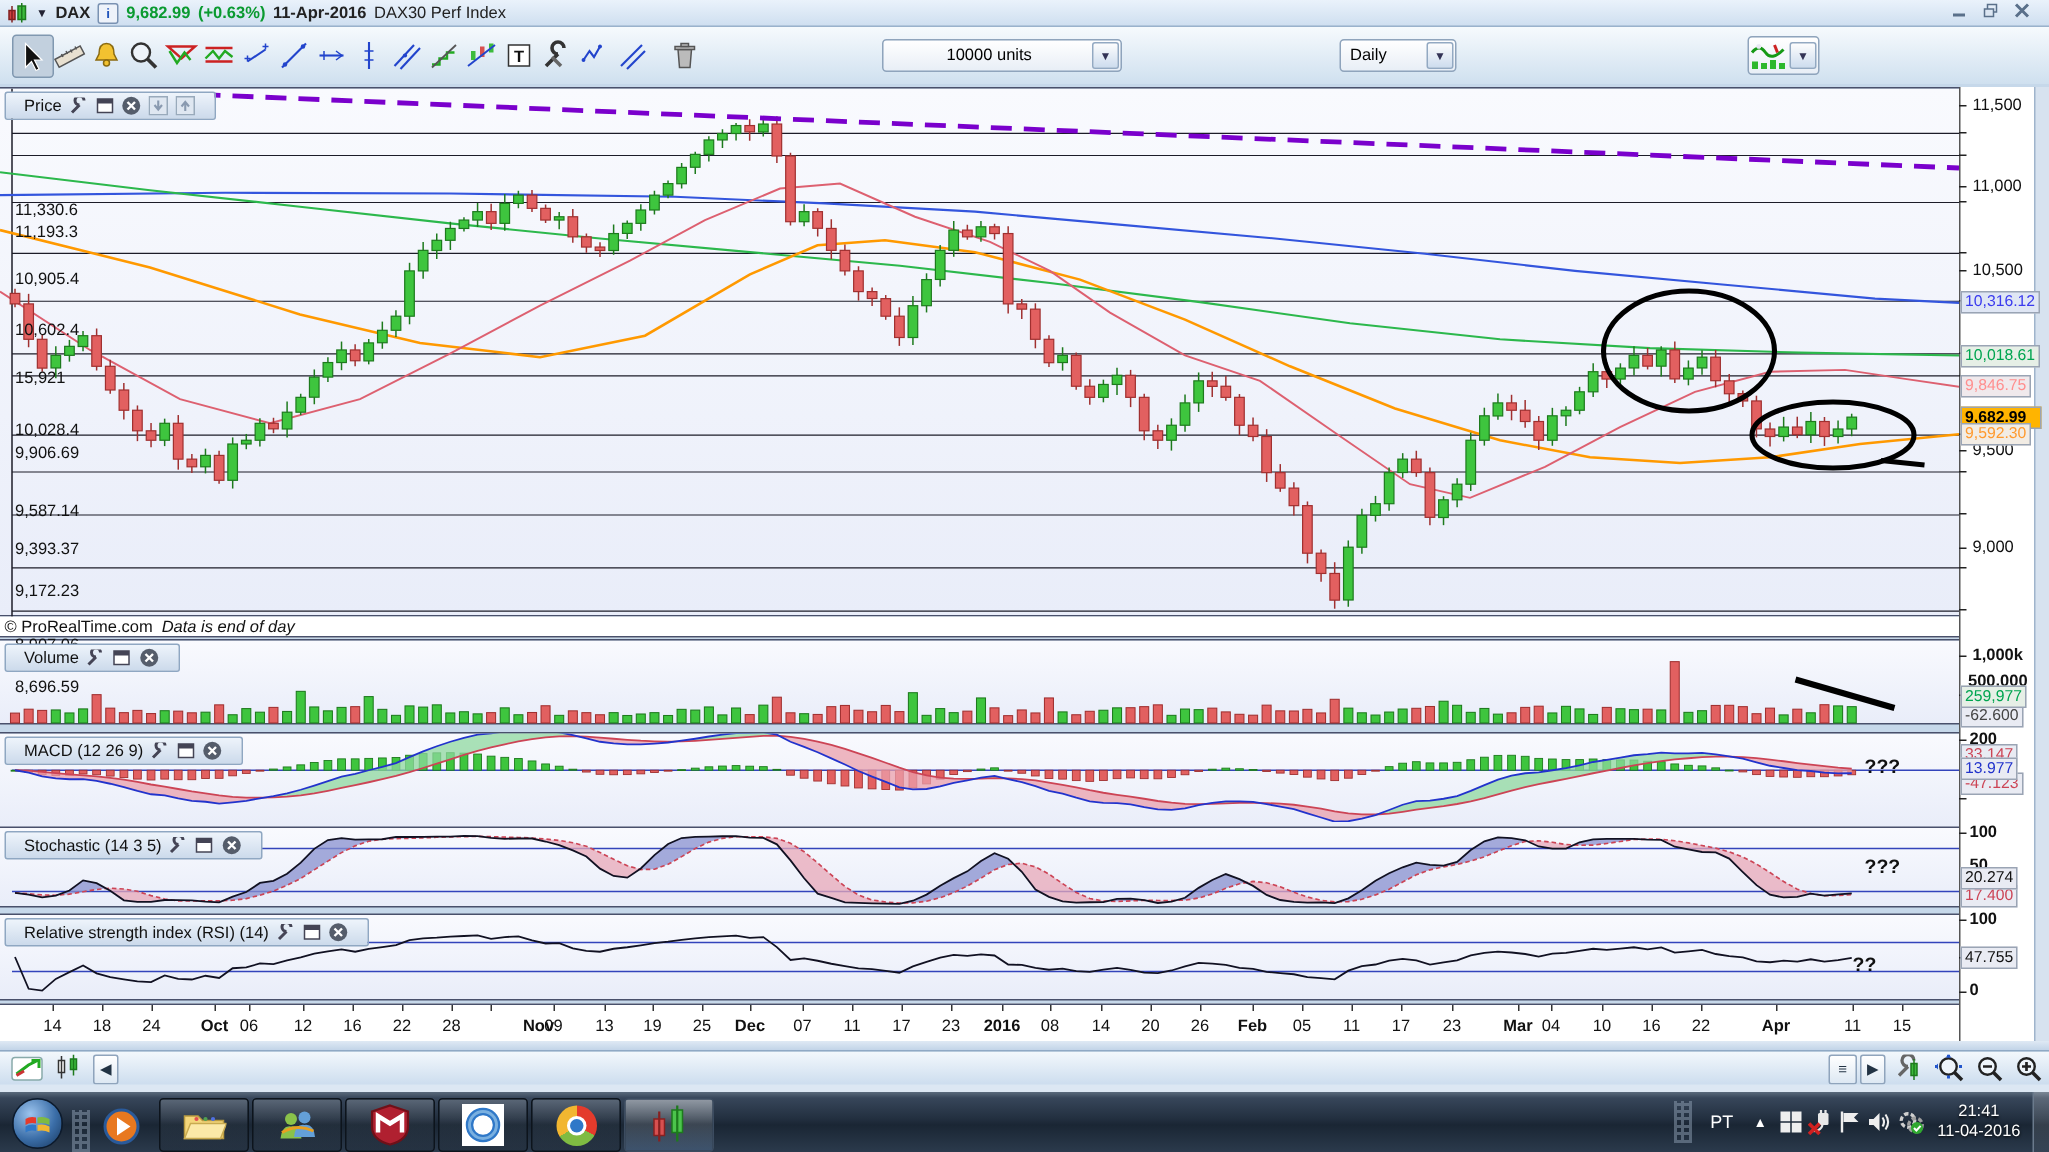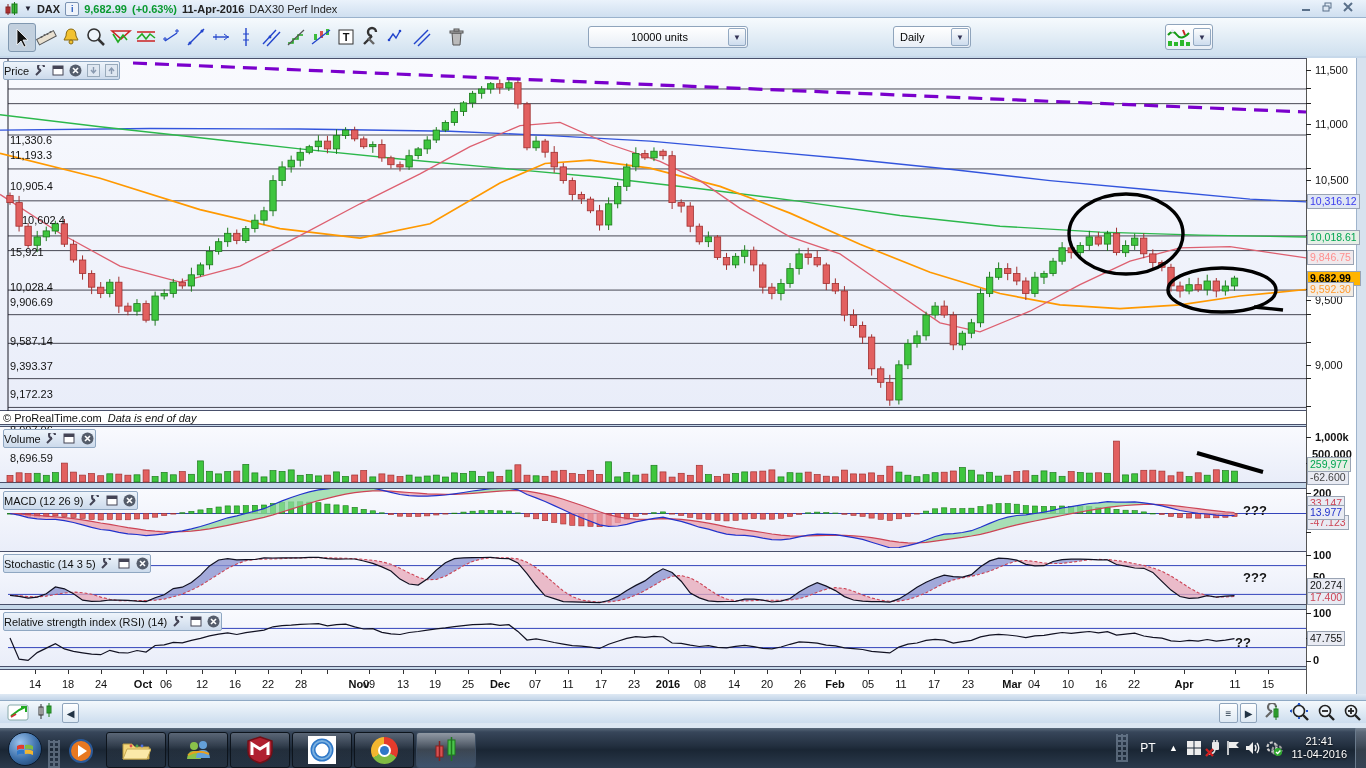--- a/index.html
+++ b/index.html
@@ -13,21 +13,21 @@
   .wbtn{width:17px;height:13px;color:#5a708a;font-size:10px;line-height:11px;text-align:center;}
   #toolbar{left:0;top:18px;width:1366px;height:38px;background:linear-gradient(#f6fafd,#cfe0ef);border-bottom:1px solid #8fa9c4;}
   .tbtn{position:absolute;top:5px;width:26px;height:27px;border-radius:3px;display:flex;align-items:center;justify-content:center;}
   .tbtn.sel{background:#c2d0de;border:1px solid #8098b0;}
   .combo{position:absolute;height:20px;background:linear-gradient(#fff,#e8eef6);border:1px solid #8fa4bc;border-radius:3px;font-size:11px;display:flex;align-items:center;}
   .combo .txt{padding:0 6px;}
   .combo .dd{width:16px;height:16px;margin:1px;background:linear-gradient(#fdfdfd,#cddcee);border:1px solid #93a9c2;border-radius:2px;font-size:8px;color:#335;display:flex;align-items:center;justify-content:center;}
   
   #chartarea{left:0;top:56px;width:1366px;height:644px;background:#c6d8ea;}
   .panel{position:absolute;left:0;width:1306px;background:linear-gradient(#f9fafe,#e9edf9);border-top:1px solid #49506b;border-bottom:1px solid #49506b;box-sizing:border-box;}
-  .phead{position:absolute;left:3px;top:2px;height:17px;background:linear-gradient(#eef4fb,#ccdaeb);border:1px solid #8fa7c2;border-radius:2px;display:flex;align-items:center;font-size:11px;color:#111;padding:0 0;gap:3px;z-index:30;}
+  .phead{position:absolute;left:3px;top:2px;height:17px;background:linear-gradient(#eef4fb,#ccdaeb);border:1px solid #8fa7c2;border-radius:2px;display:flex;align-items:center;font-size:11px;color:#111;padding:0 12px;gap:3px;z-index:30;}
   .hicon{width:15px;height:13px;display:flex;align-items:center;justify-content:center;}
   .axis-col{left:1306px;top:58px;width:50px;height:636px;background:#fff;border-left:1px solid #555;}
   .vscroll{left:1356px;top:58px;width:10px;height:636px;background:#d7e2ef;border-left:1px solid #9fb4cc;}
   .tick{position:absolute;width:5px;height:1px;background:#222;}
   .atext{position:absolute;font-size:11px;color:#111;white-space:nowrap;}
   .badge{position:absolute;left:1307px;height:13px;line-height:12px;font-size:10.5px;border:1px solid #9aa4b4;background:#e9ebf3;padding:0 2px;white-space:nowrap;z-index:5;}
   .lvl{position:absolute;font-size:11px;color:#111;left:10px;white-space:nowrap;z-index:4;}
   .qmark{position:absolute;font-weight:bold;font-size:13px;color:#111;z-index:6;}
   #copyright{left:0;top:411px;width:1306px;height:14px;background:#fff;font-size:11px;color:#111;display:flex;align-items:center;gap:6px;padding-left:3px;box-sizing:border-box;border-bottom:1px solid #49506b;}
   #xaxis{left:0;top:669px;width:1306px;height:25px;background:#fff;border-top:1px solid #49506b;}
@@ -553,21 +553,21 @@
         <rect x="1231.3" y="219.1" width="6.4" height="7.9" fill="#3ec53e" stroke="#1d7a1d" stroke-width="0.8"></rect>
         <line x1="133" y1="4" x2="1306" y2="53" stroke="#7a00cc" stroke-width="3.2" stroke-dasharray="14 8"></line>
         <ellipse cx="1126" cy="175" rx="57" ry="40" fill="none" stroke="#000" stroke-width="3.4"></ellipse>
         <ellipse cx="1222" cy="231" rx="54" ry="22" fill="none" stroke="#000" stroke-width="3.4"></ellipse>
         <line x1="1254" y1="248" x2="1283" y2="251" stroke="#000" stroke-width="3.4"></line>
       </svg>
     </div>
   <div class="lvl" style="top:75px;">11,330.6</div>
     <div class="lvl" style="top:90px;">11,193.3</div>
     <div class="lvl" style="top:121px;">10,905.4</div>
-    <div class="lvl" style="top:155px;margin-left:12px;">10,602.4</div>
+    <div class="lvl" style="top:155px;">10,602.4</div>
     <div class="lvl" style="top:187px;">15,921</div>
     <div class="lvl" style="top:222px;">10,028.4</div>
     <div class="lvl" style="top:237px;">9,906.69</div>
     <div class="lvl" style="top:276px;">9,587.14</div>
     <div class="lvl" style="top:301px;">9,393.37</div>
     <div class="lvl" style="top:329px;">9,172.23</div>
     <div class="lvl" style="top:365px;">8,907.06</div>
     <div class="lvl" style="top:393px;">8,696.59</div>
 </div>
 

